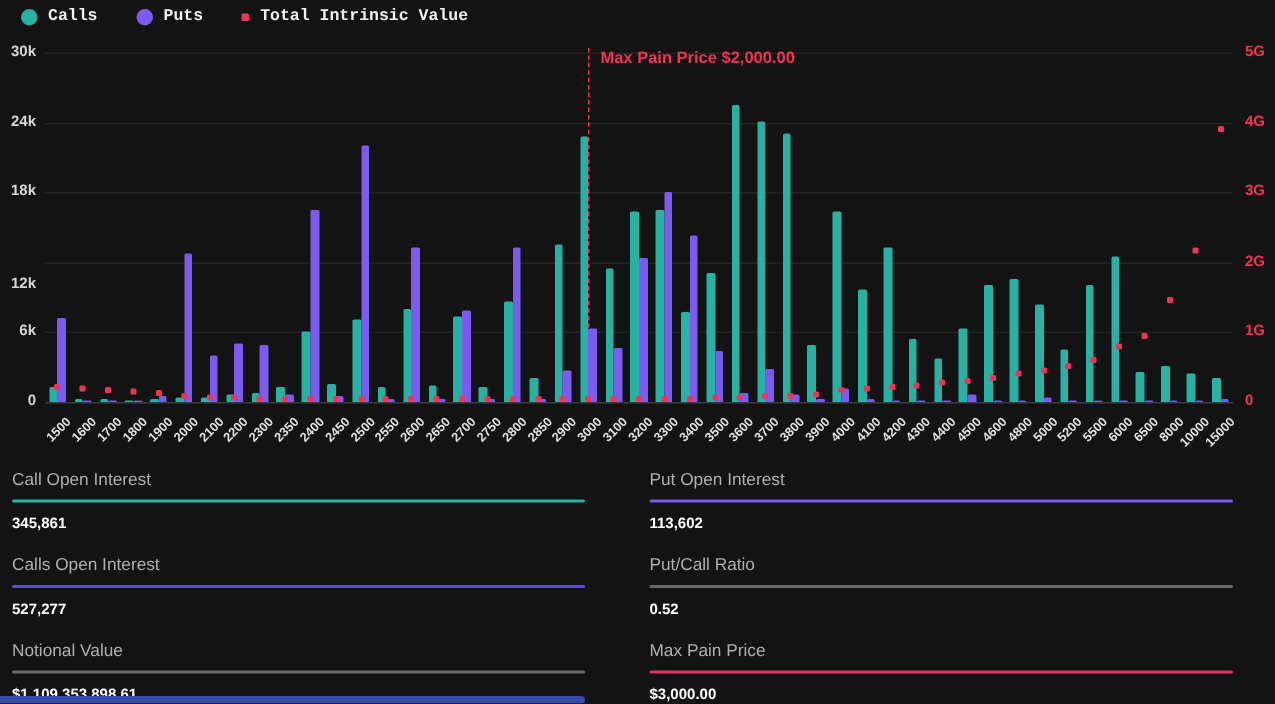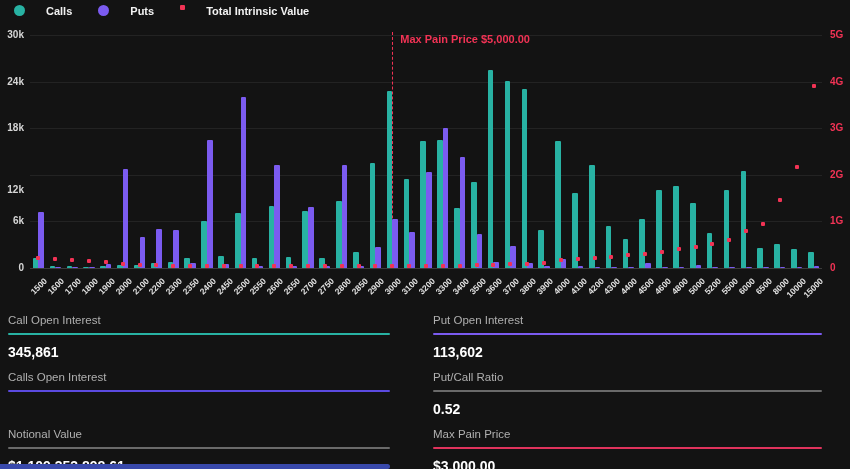--- a/index.html
+++ b/index.html
@@ -5,21 +5,21 @@
   * { margin:0; padding:0; box-sizing:border-box; }
   html,body { width:850px; height:469px; overflow:hidden; }
   body {
     background: var(--background, #131313);
     font-family: "Liberation Sans", sans-serif;
     color:#fff;
     position:relative;
   }
   
   .legend { display:flex; align-items:center; gap:26px; height:22px; padding-left:14px; }
-  .legend-item { display:flex; gap:21px; cursor:pointer; }
+  .legend-item { display:flex; align-items:center; gap:7px; cursor:pointer;font-family:Liberation Mono, monospace; }
   .legend-swatch { width:11px; height:11px; border-radius:50%; }
   .swatch-calls { background: var(--calls); }
   .swatch-puts  { background: var(--puts); }
   .legend-swatch-sq { width:5px; height:5px; border-radius:1px; background: var(--accent_red); }
   .legend-text { font-size:11px; font-weight:bold; color:#f2f2f2; }
   
   .chart { position:absolute; top:22px; left:0; width:850px; height:286px; }
   .plot  { position:absolute; left:30px; top:13px; width:792px; height:233px; }
   .gridline { position:absolute; left:0; width:100%; height:1px; background: var(--grid); z-index:1; }
   .gridline.baseline { background:#3c3c3c; }
@@ -43,21 +43,21 @@
     transform-origin: 100% 0;
   }
   
   .stats {
     position:absolute; top:308px; left:0; width:850px;
     display:grid; grid-template-columns:382px 389px; column-gap:43px; row-gap:11px;
     padding:6px 0 0 8px;
   }
   .stat-label { font-size:11.5px; color: var(--label_gray); height:14px; }
   .stat-line { height:2px; margin-top:5px; border-radius:1px; }
-  .stat-value { margin-top:9px; font-size:14px; font-weight:bold; color:#fff; height:16px; }
+  .stat-value { margin-top:9px; font-size:10px; font-weight:bold; color:#fff; height:16px; }
   
   .bottom-bar { position:absolute; left:0; bottom:0; width:390px; height:5px; background: var(--progress); border-radius:0 3px 3px 0; cursor:pointer; }
 </style>
 </head>
 <body>
 
 <div class="app">
 
   <div class="legend">
     <div class="legend-item">
@@ -319,21 +319,21 @@
           <div class="bar calls" style="height: 18.64px;"></div>
           <div class="bar puts" style="height: 0.776667px;"></div>
           <div class="tiv-dot" style="bottom: 99.122px;"></div>
         </div>
         <div class="group" style="left: 775.149px; width: 16.8511px;">
           <div class="bar calls" style="height: 16.31px;"></div>
           <div class="bar puts" style="height: 2.33px;"></div>
           <div class="tiv-dot" style="bottom: 180.206px;"></div>
         </div>
         <div class="maxpain-line" style="left: 362.298px;"></div>
-        <div class="maxpain-label" style="left: 370.298px;">Max Pain Price $5,000.00</div>
+        <div class="maxpain-label" style="left: 370.298px;">Max Pain Price $2,000.00</div>
       </div>
     <div class="yaxis-right">
         <div class="tick" style="top: 7px;">5G</div>
         <div class="tick" style="top: 53.6px;">4G</div>
         <div class="tick" style="top: 100.2px;">3G</div>
         <div class="tick" style="top: 146.8px;">2G</div>
         <div class="tick" style="top: 193.4px;">1G</div>
         <div class="tick" style="top: 240px;">0</div>
       </div>
     <div class="xaxis">
@@ -394,20 +394,21 @@
       <div class="stat-value">345,861</div>
     </div>
     <div class="stat-cell">
       <div class="stat-label">Put Open Interest</div>
       <div class="stat-line" style="background: rgb(123, 91, 240);"></div>
       <div class="stat-value">113,602</div>
     </div>
     <div class="stat-cell">
       <div class="stat-label">Calls Open Interest</div>
       <div class="stat-line" style="background: rgb(91, 74, 224);"></div>
+      <div class="stat-value">527,277</div>
     </div>
     <div class="stat-cell">
       <div class="stat-label">Put/Call Ratio</div>
       <div class="stat-line" style="background: rgb(106, 106, 106);"></div>
       <div class="stat-value">0.52</div>
     </div>
     <div class="stat-cell">
       <div class="stat-label">Notional Value</div>
       <div class="stat-line" style="background: rgb(106, 106, 106);"></div>
       <div class="stat-value">$1,109,353,898.61</div>

